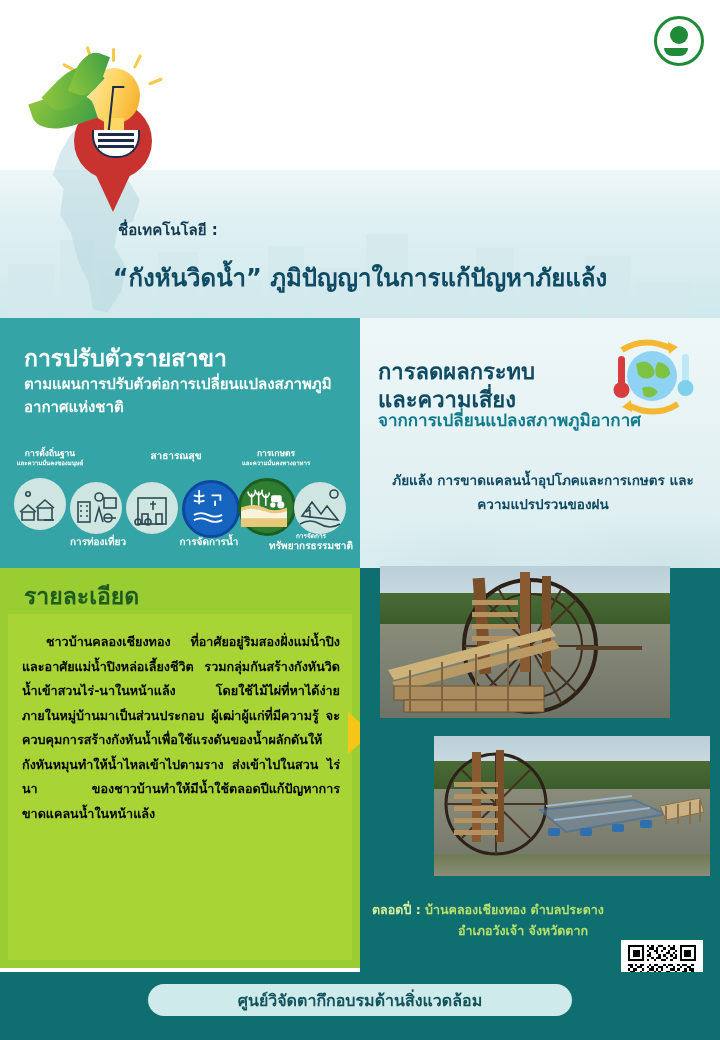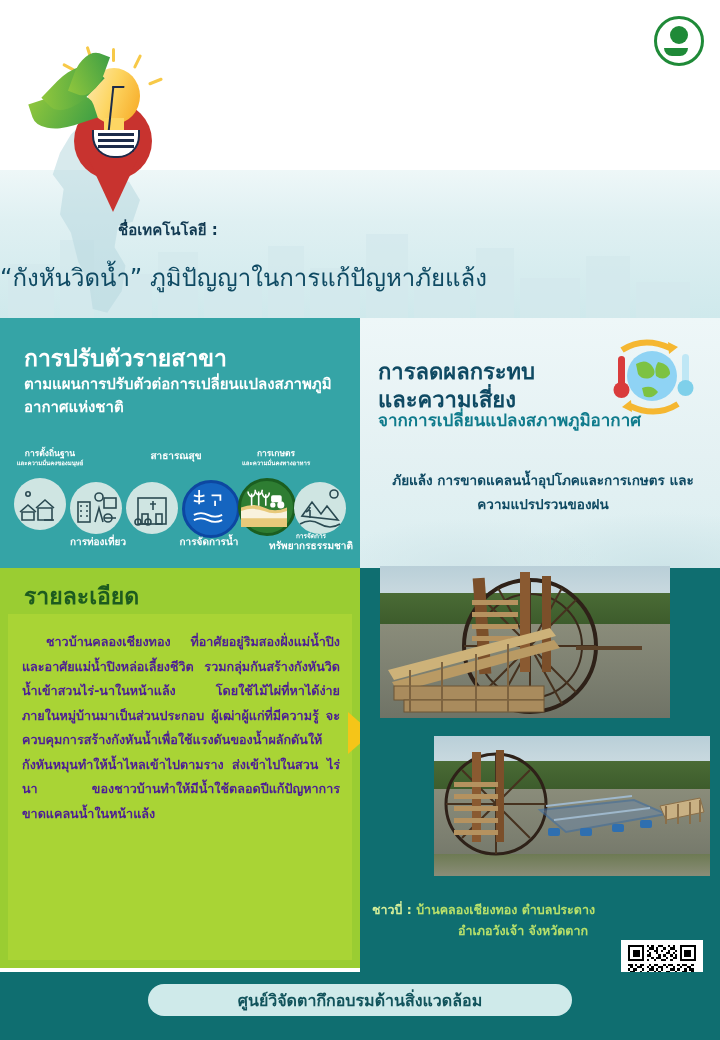--- a/index.html
+++ b/index.html
@@ -49,22 +49,22 @@
   .banner-green{position:absolute;left:0;top:0;width:592px;height:120px;background:#4caf27;
      clip-path:polygon(3% 10%,100% 0,97% 88%,0 100%);}
   .banner-white{position:absolute;left:14px;top:9px;width:570px;height:104px;
      background:linear-gradient(180deg,#fbfbfb 0%,#f0f0f0 100%);
      clip-path:polygon(3.5% 6%,100% 0,96.5% 94%,0 100%);box-shadow:0 1px 3px rgba(0,0,0,.12);}
   .banner-t1,.banner-t2{position:absolute;left:38px;color:#103c63;font-weight:bold;white-space:nowrap;}
   .banner-t1{top:24px;font-size:25px;}
   .banner-t2{top:56px;font-size:25px;}
 
   .tech-label{position:absolute;left:118px;top:218px;font-size:15px;font-weight:bold;color:#123a52;}
-  .tech-name{position:absolute;left:0;top:258px;width:720px;text-align:left;
-     font-size:24px;font-weight:normal;color:#0f4a63;}
+  .tech-name{position:absolute;left:0;top:258px;width:720px;text-align:center;
+     font-size:24px;font-weight:bold;color:#0f4a63;}
 
   
   .panel-left{position:absolute;left:0;top:318px;width:360px;height:250px;background:#35a4a6;}
   .panel-right{position:absolute;left:360px;top:318px;width:360px;height:250px;
      background:linear-gradient(180deg,#eef7f8 0%,#e4f1f3 55%,#dbeef0 100%);overflow:hidden;}
   .hillbg{position:absolute;left:0;bottom:0;width:360px;height:120px;
      background:radial-gradient(ellipse 200px 70px at 30% 100%,#d2e6ea 0%,transparent 70%),
                 radial-gradient(ellipse 240px 80px at 85% 100%,#cde4e8 0%,transparent 70%);}
   .pl-h1{position:absolute;left:24px;top:22px;font-size:23px;font-weight:bold;color:#ffffff;}
   .pl-h2{position:absolute;left:24px;top:55px;width:320px;font-size:15px;font-weight:bold;
@@ -84,21 +84,21 @@
   .sec.green{background:#2e7d32;border:3px solid #1b5e20;}
   .sec-lbl{position:absolute;text-align:center;color:#ffffff;font-weight:bold;font-size:8.5px;
      line-height:1.25;}
   .sec-sub{display:block;font-size:6px;font-weight:bold;}
 
   
   .detail{position:absolute;left:0;top:568px;width:360px;height:400px;background:#9acd32;}
   .detail-inner{position:absolute;left:8px;top:46px;width:344px;height:346px;background:#a9d435;}
   .detail-h{position:absolute;left:24px;top:10px;font-size:23px;font-weight:bold;color:#1d5b1f;}
   .detail-p{position:absolute;left:22px;top:62px;width:318px;font-size:12.6px;font-weight:bold;
-     color:#4c1d95;line-height:1.95;text-align:justify;text-indent:24px;}
+     color:#000000;line-height:1.95;text-align:justify;text-indent:24px;}
 
   .arrow-yellow{position:absolute;left:348px;top:712px;width:0;height:0;
      border-top:21px solid transparent;border-bottom:21px solid transparent;border-left:24px solid #f5c518;}
 
   
   .right-box{position:absolute;left:360px;top:568px;width:360px;height:404px;background:#0f6e70;}
   .photo{position:absolute;overflow:hidden;background:#6b7f6a;}
   .photo1{left:380px;top:566px;width:290px;height:152px;}
   .photo2{left:434px;top:736px;width:276px;height:140px;}
   .ph-sky{position:absolute;left:0;top:0;width:100%;height:26%;
@@ -391,21 +391,21 @@
           </g>
       </g>
       <path d="M226 70 L266 62 L270 76 L232 84z" fill="#c9b184" stroke="#8a6f49" stroke-width="1"></path>
       <g stroke="#8a6f49" stroke-width="2">
           <path d="M232 70 V88 M244 68 V88 M256 66 V88 M266 64 V86"></path>
         </g>
     </svg>
   </div>
 
   <div class="loc">
-    <span class="lk">ชาวบี่ :</span>
+    <span class="lk">ตลอดปี่ :</span>
     <span>บ้านคลองเชียงทอง ตำบลประดาง</span>
     <span class="loc-l2">อำเภอวังเจ้า จังหวัดตาก</span>
   </div>
 
   <div class="qr-box">
     <svg class="qr" viewBox="0 0 29 29" shape-rendering="crispEdges">
       <rect width="29" height="29" fill="#fff"></rect>
       <g fill="#000">
         <rect x="0" y="0" width="7" height="1"></rect>
           <rect x="0" y="6" width="7" height="1"></rect>

